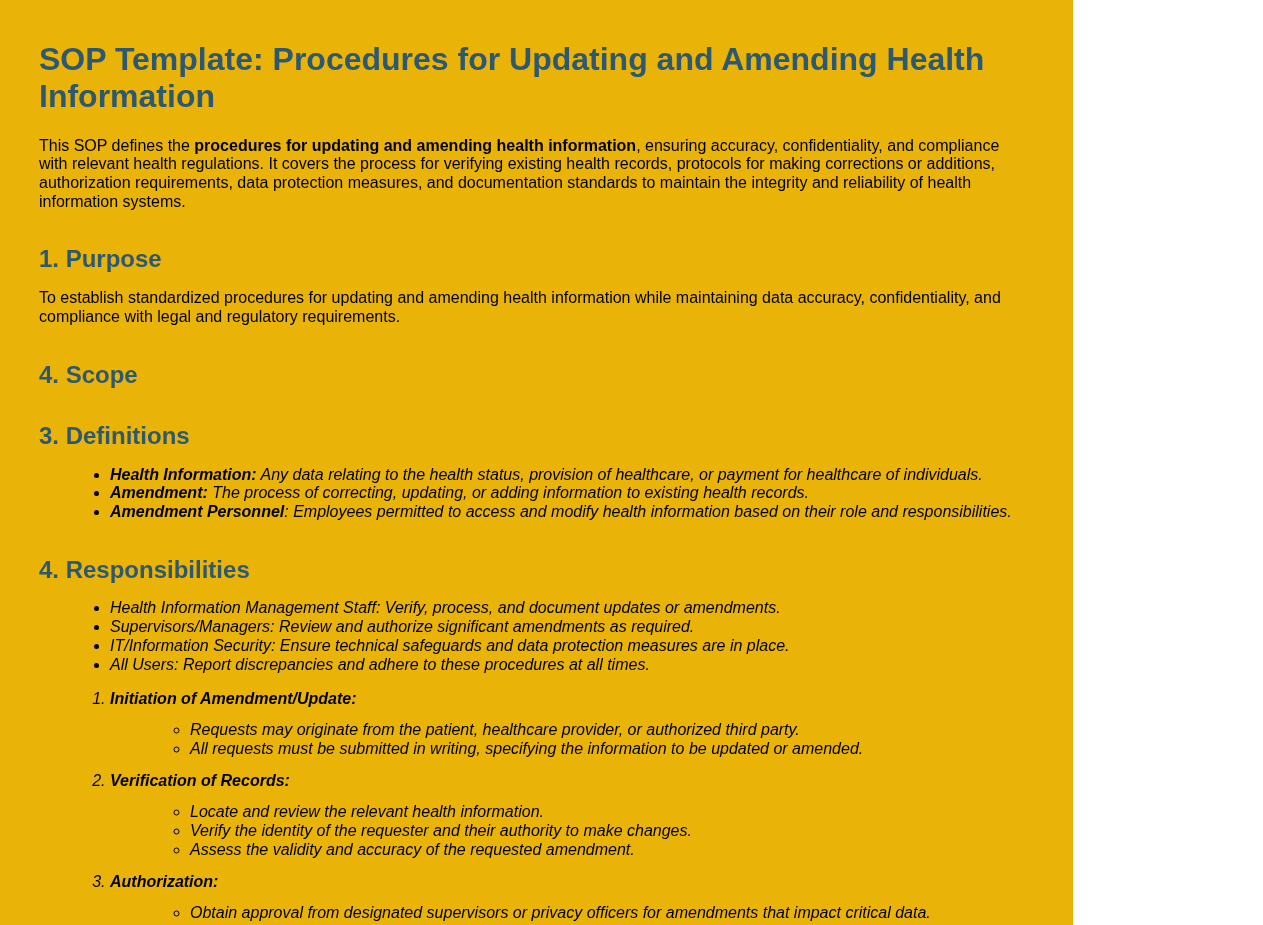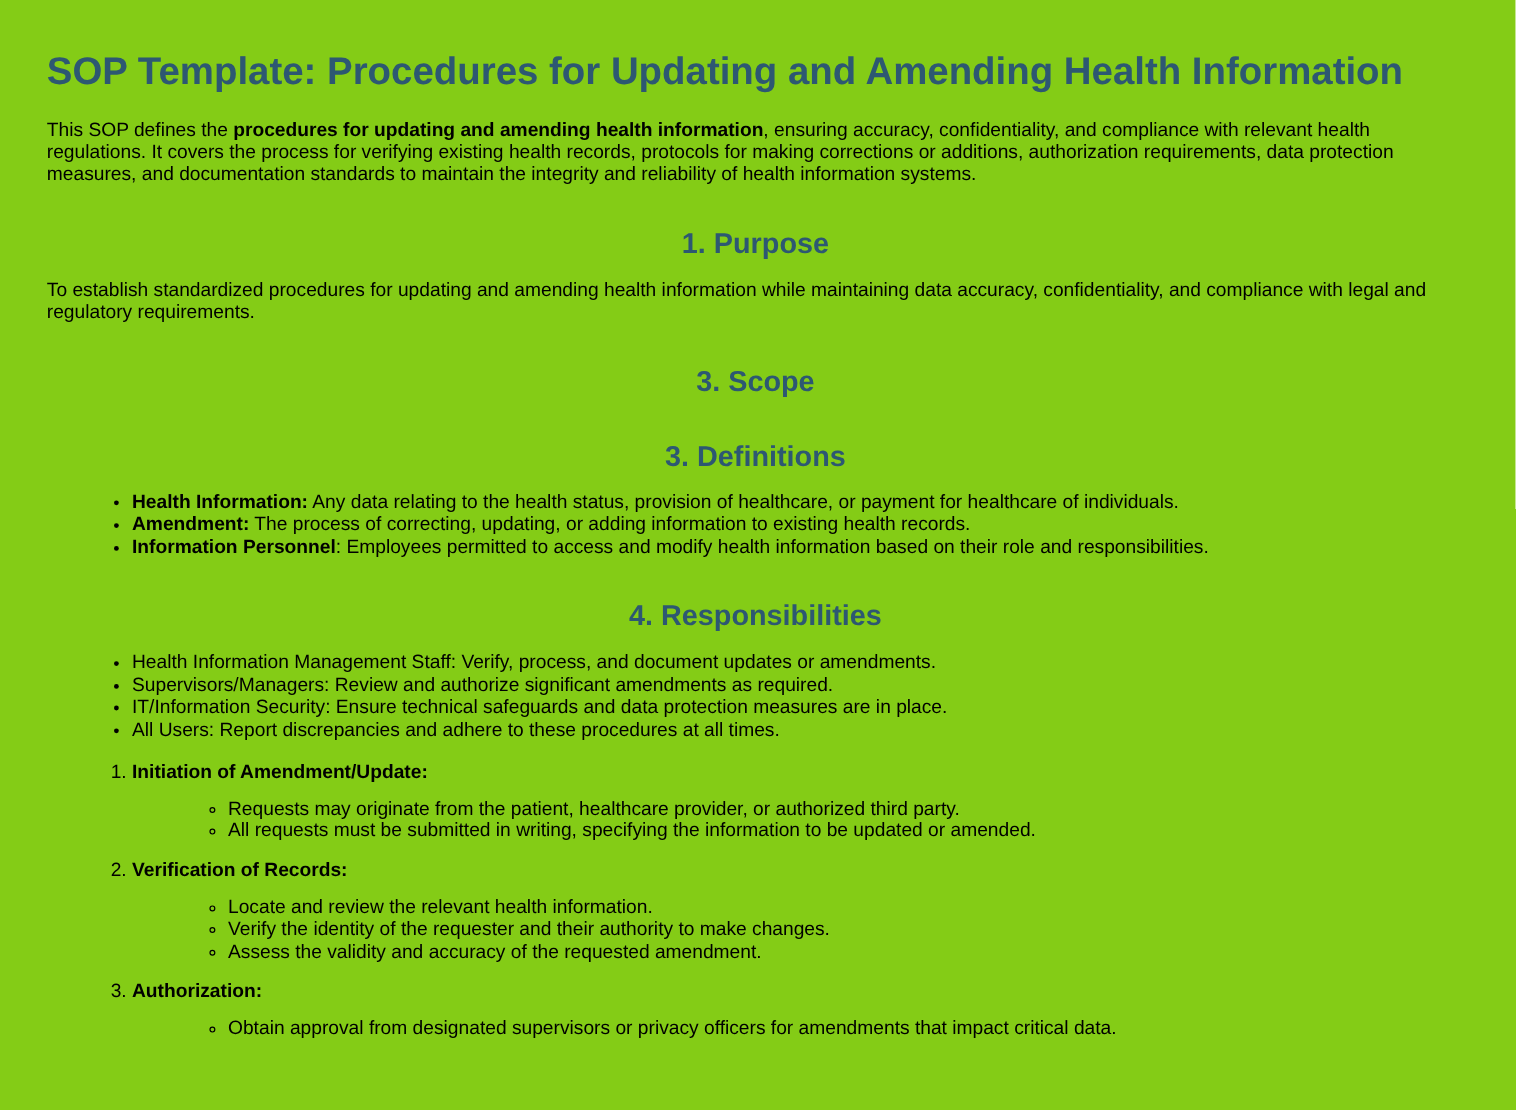--- a/index.html
+++ b/index.html
@@ -1,61 +1,61 @@
 <!DOCTYPE html>
 <html><head>
 <meta charset="utf-8">
 <style>
   html, body {
     margin: 0;
     padding: 0;
     background: #ffffff;
   }
   .page {
-    width: 1263px;
+    width: 1073px;
     height: 925px;
     box-sizing: border-box;
     overflow: hidden;
     padding: 41px 43px 0 39px;
-    background: #84cc16;
+    background: #eab308;
     font-family: "Liberation Sans", sans-serif;
     font-size: 16px;
     color: #000000;
     line-height: 1.17;
   }
   h1 {
     font-size: 32px;
     font-weight: bold;
     color: #2d5872;
     margin: 0 0 22px 0;
     line-height: 1.15;
   }
   h2 {
     font-size: 24px;
     font-weight: bold;
     color: #2d5872;
     margin: 34px 0 16px 0;
     line-height: 1.15;
-    text-align: center;
   }
   p {
     margin: 12px 0 16px 0;
   }
   ul.doc-list, ol.doc-list {
     margin: 16px 0;
     padding-left: 71px;
   }
   ul.doc-list {
     list-style-type: disc;
   }
   ol.doc-list {
     list-style-type: decimal;
   }
   ul.doc-list li, ol.doc-list li {
     margin: 0;
+    font-style: italic;
   }
   ol.doc-list > li {
     margin-bottom: 14px;
   }
   ul.sub-list {
     margin: 12px;
     padding-left: 68px;
     list-style-type: circle;
   }
   strong {
@@ -67,27 +67,27 @@
 
 <div class="page">
 
   <h1>SOP Template: Procedures for Updating and Amending Health Information</h1>
 
   <p><span>This SOP defines the </span><strong>procedures for updating and amending health information</strong><span>, ensuring accuracy, confidentiality, and compliance with relevant health regulations. It covers the process for verifying existing health records, protocols for making corrections or additions, authorization requirements, data protection measures, and documentation standards to maintain the integrity and reliability of health information systems.</span></p>
 
   <h2>1. Purpose</h2>
   <p>To establish standardized procedures for updating and amending health information while maintaining data accuracy, confidentiality, and compliance with legal and regulatory requirements.</p>
 
-  <h2>3. Scope</h2>
+  <h2>4. Scope</h2>
 
   <h2>3. Definitions</h2>
   <ul class="doc-list">
     <li><strong>Health Information:</strong><span> Any data relating to the health status, provision of healthcare, or payment for healthcare of individuals.</span></li>
     <li><strong>Amendment:</strong><span> The process of correcting, updating, or adding information to existing health records.</span></li>
-    <li><strong>Information Personnel</strong><span>: Employees permitted to access and modify health information based on their role and responsibilities.</span></li>
+    <li><strong>Amendment Personnel</strong><span>: Employees permitted to access and modify health information based on their role and responsibilities.</span></li>
   </ul>
 
   <h2>4. Responsibilities</h2>
   <ul class="doc-list">
     <li>Health Information Management Staff: Verify, process, and document updates or amendments.</li>
     <li>Supervisors/Managers: Review and authorize significant amendments as required.</li>
     <li>IT/Information Security: Ensure technical safeguards and data protection measures are in place.</li>
     <li>All Users: Report discrepancies and adhere to these procedures at all times.</li>
   </ul>
 

